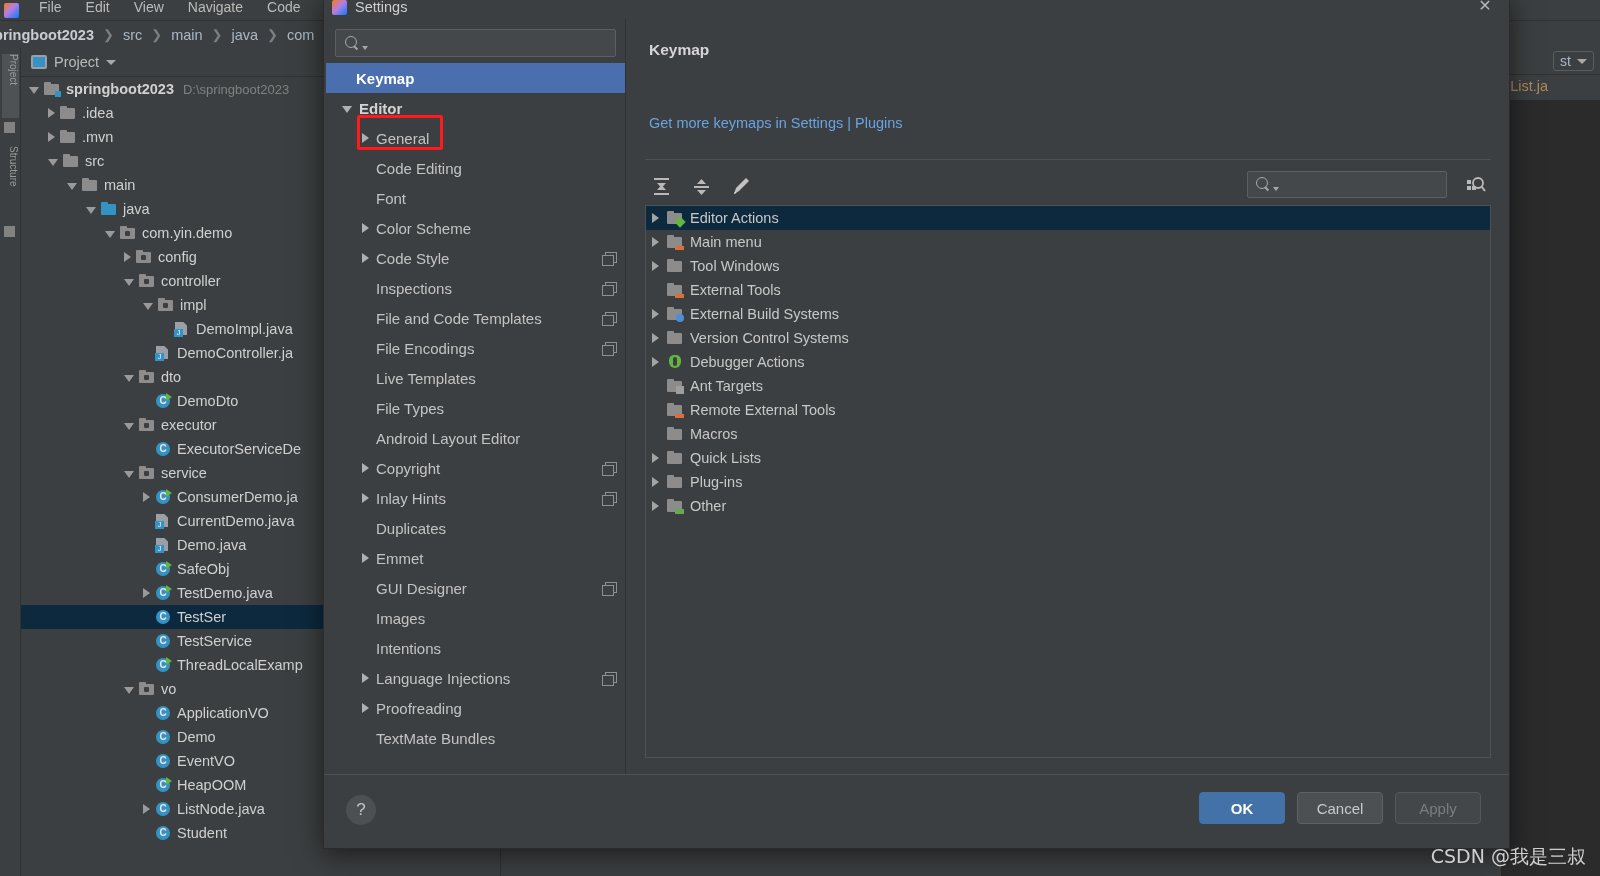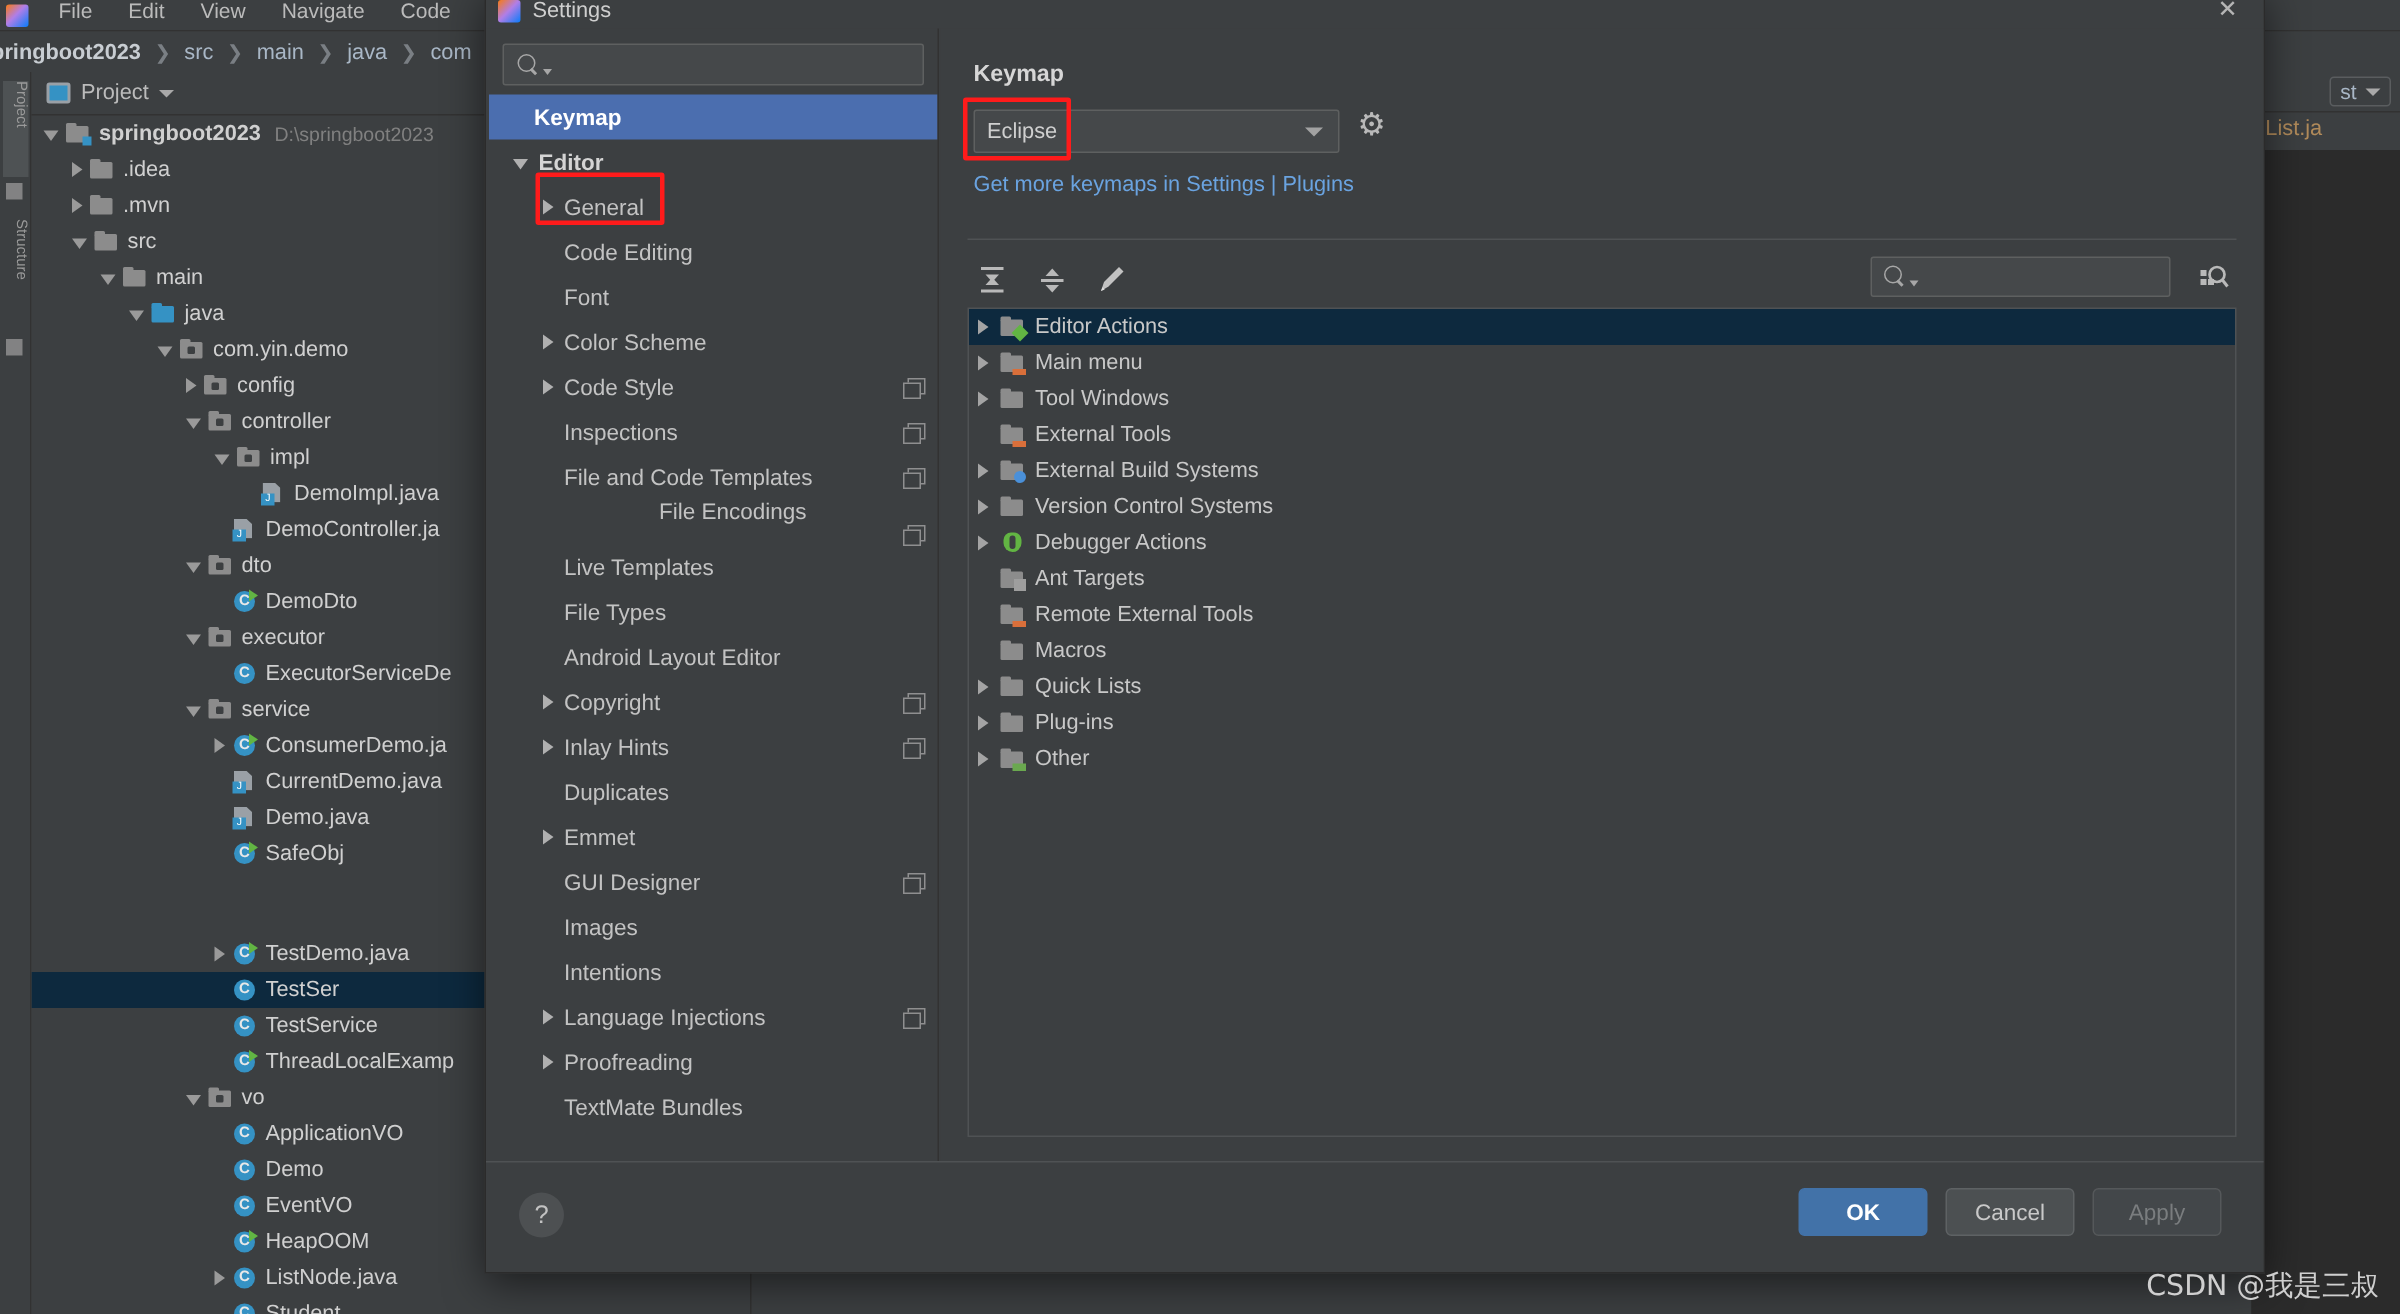--- a/index.html
+++ b/index.html
@@ -466,21 +466,21 @@
           <div class="ic java"></div>
           <span class="tw">Demo.java</span>
         </div>
         <div class="trow" style="padding-left: 122px;">
           <div class="arr none"></div>
           <div class="ic cls">
             <div class="run"></div>
           </div>
           <span class="tw">SafeObj</span>
         </div>
-        <div class="trow" style="padding-left: 122px; margin-top: 43px;">
+        <div class="trow" style="padding-left: 122px;">
           <div class="arr "></div>
           <div class="ic cls">
             <div class="run"></div>
           </div>
           <span class="tw">TestDemo.java</span>
         </div>
         <div class="trow sel" style="padding-left: 122px;">
           <div class="arr none"></div>
           <div class="ic cls"></div>
           <span class="tw">TestSer</span>
@@ -601,21 +601,21 @@
           <div class="sitem" style="padding-left: 36px;">
             <div class="sarr none"></div>
             <span class="slabel">Inspections</span>
             <div class="scopy"></div>
           </div>
           <div class="sitem" style="padding-left: 36px;">
             <div class="sarr none"></div>
             <span class="slabel">File and Code Templates</span>
             <div class="scopy"></div>
           </div>
-          <div class="sitem" style="padding-left: 36px; flex-direction: column;">
+          <div class="sitem" style="padding-left: 36px;">
             <div class="sarr none"></div>
             <span class="slabel">File Encodings</span>
             <div class="scopy"></div>
           </div>
           <div class="sitem" style="padding-left: 36px;">
             <div class="sarr none"></div>
             <span class="slabel">Live Templates</span>
           </div>
           <div class="sitem" style="padding-left: 36px;">
             <div class="sarr none"></div>
@@ -670,28 +670,20 @@
             <span class="slabel">TextMate Bundles</span>
           </div>
         </div>
 
       <div class="skey-hl"></div>
     </div>
 
     <div class="spanel">
       <div class="panel-title">Keymap</div>
 
-      <div class="combo-row">
-        <div class="combo">
-          <div class="cval">Eclipse</div>
-          <div class="ccaret"></div>
-          <div class="combo-hl"></div>
-        </div>
-        <div class="gear"></div>
-      </div>
 
       <div class="keymaplink">Get more keymaps in Settings | Plugins</div>
 
       <div class="divider"></div>
 
       <div class="ktoolbar">
         <div class="tbicon">
           <svg width="25" height="25" viewBox="0 0 25 25">
             <rect x="5" y="4" width="15" height="2" fill="#b9b9b9"></rect>
             <polygon points="12.5,14 8,9 17,9" fill="#b9b9b9"></polygon>

